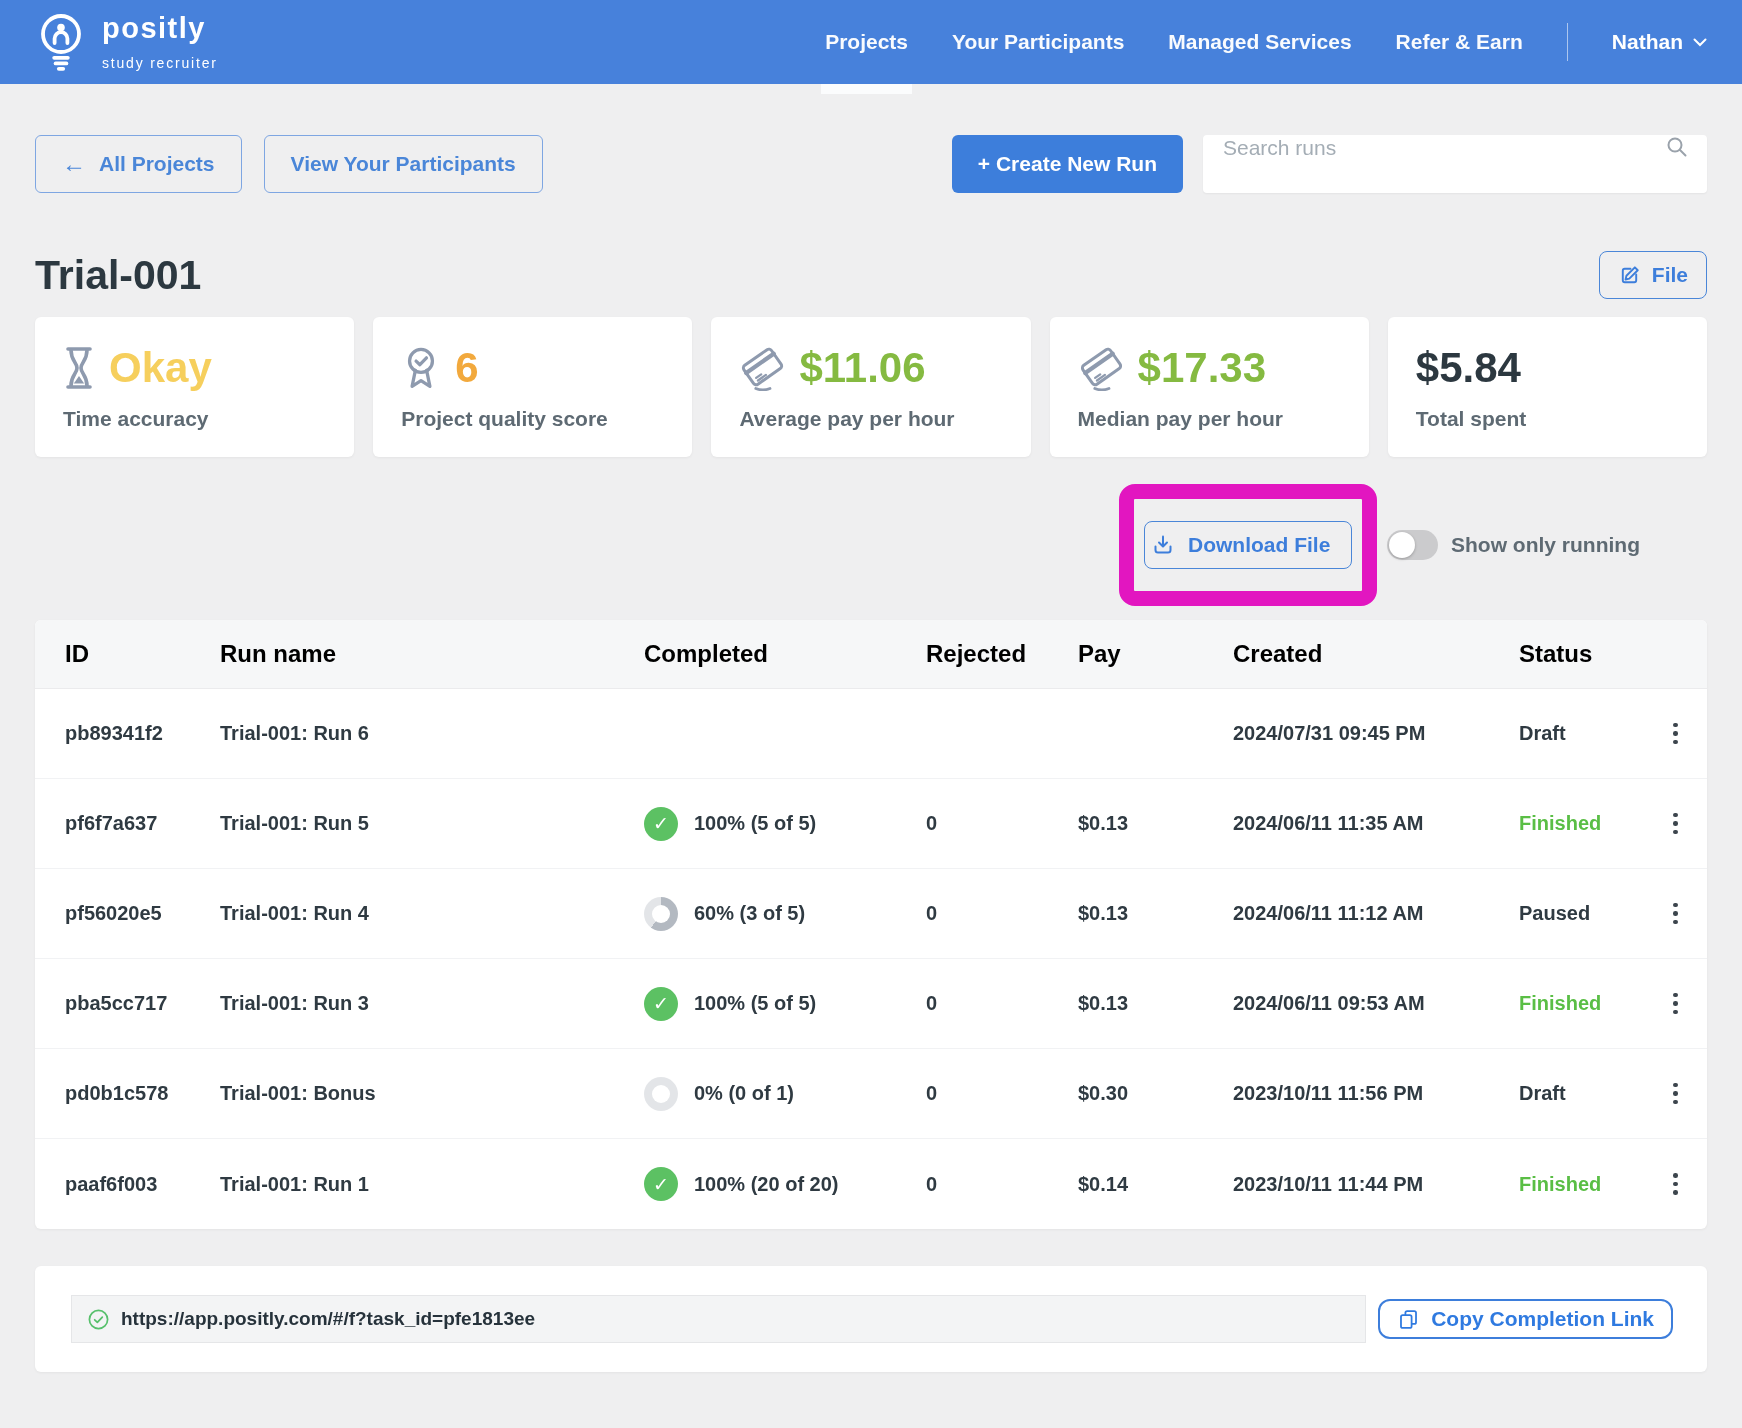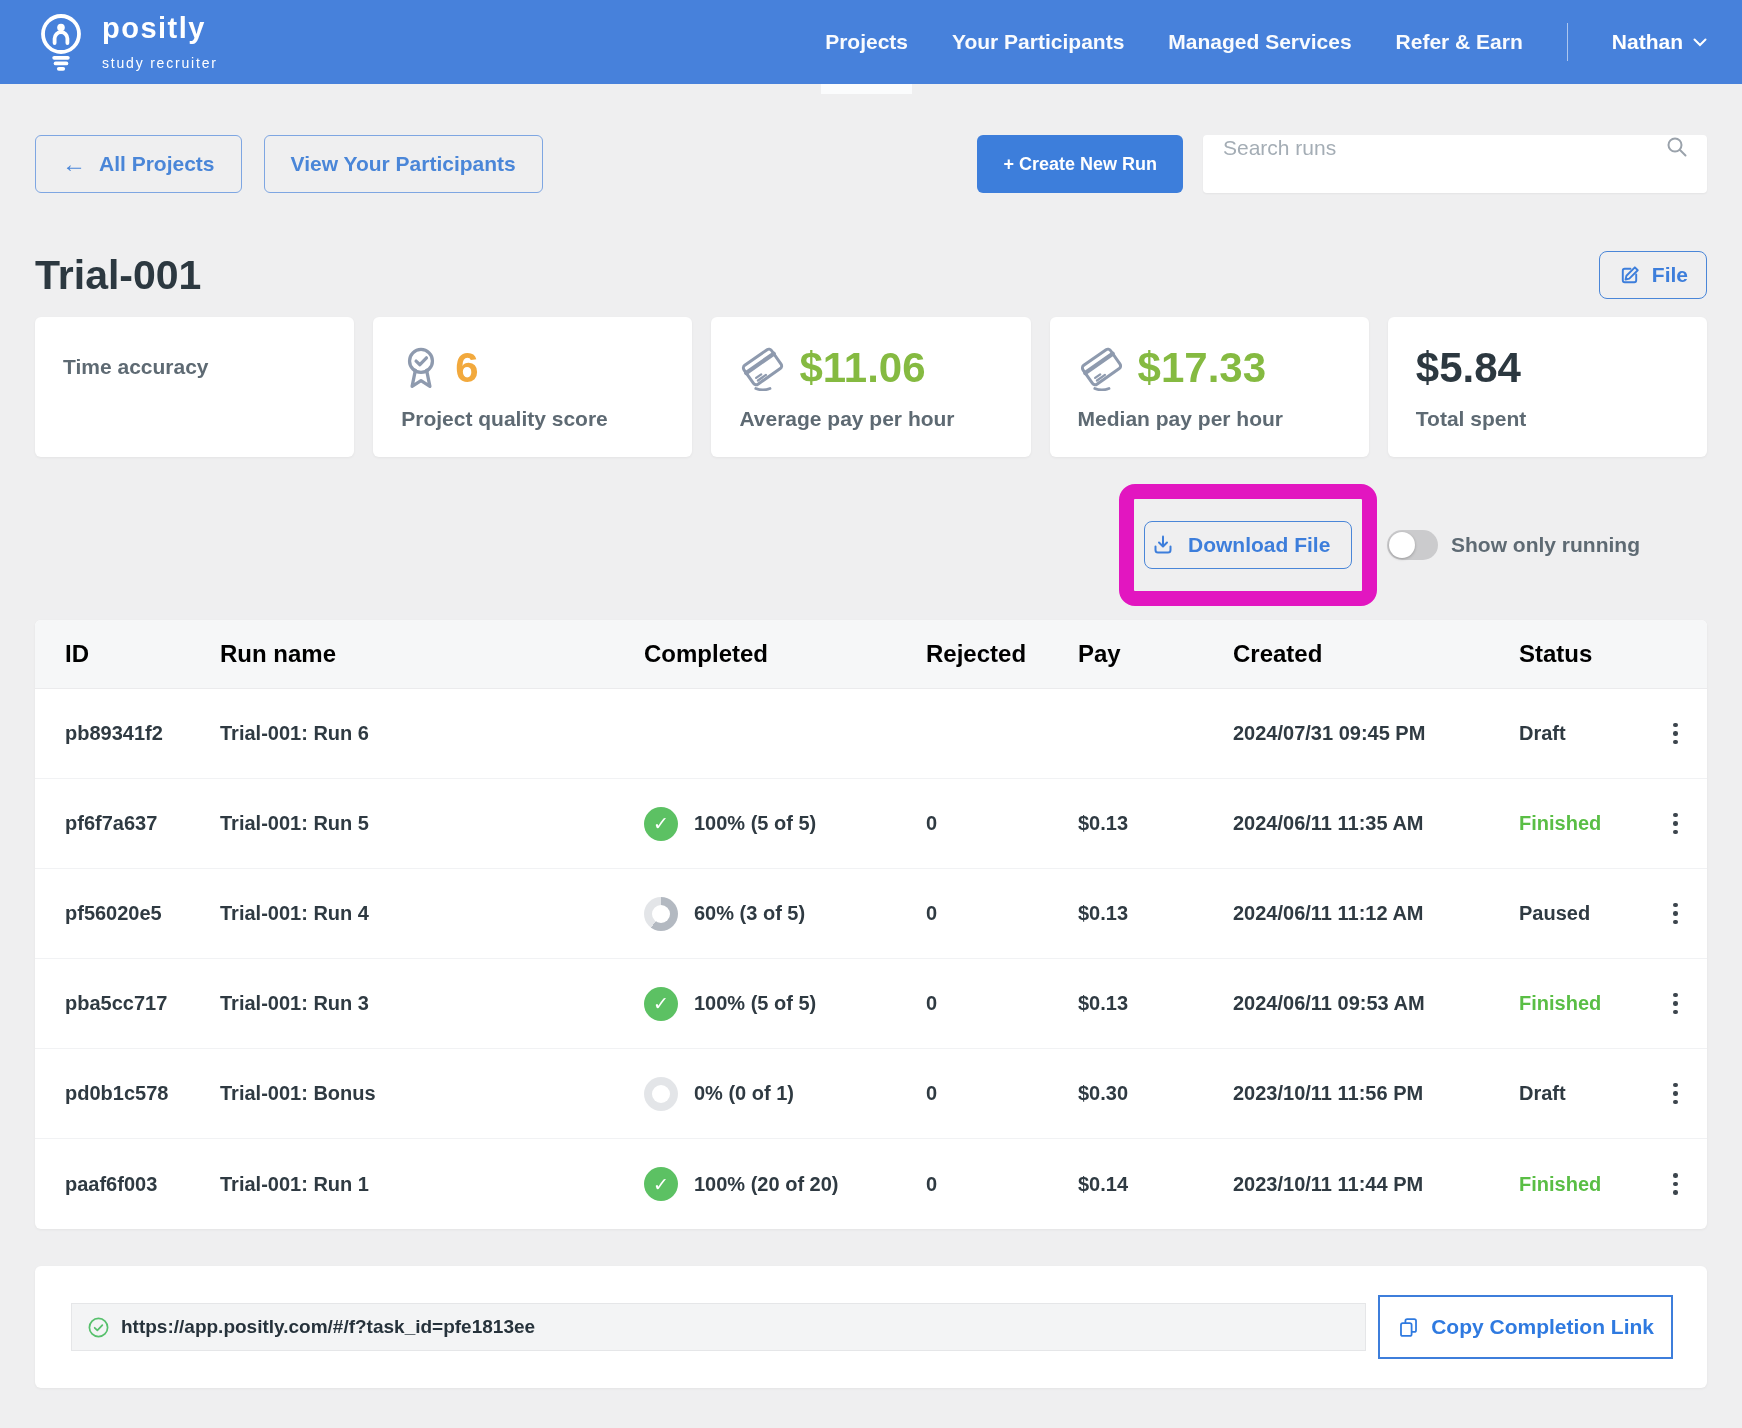--- a/index.html
+++ b/index.html
@@ -40,21 +40,21 @@
   .btn { border:none; cursor:pointer; font-family:inherit; }
   .btn-outline {
     display:inline-flex; align-items:center; gap:13px;
     border:1px solid #7ea6e2; color:#4a86d8; background:transparent;
     font-size:21px; font-weight:700; height:58px; padding:0 26px; border-radius:6px;
   }
   .btn-outline + .btn-outline { margin-left:22px; }
   .back-arrow { font-size:24px; line-height:1; font-weight:400; }
   .btn-primary {
     margin-left:auto;
-    background:#3d7edb; color:#fff; font-size:18px; font-weight:700;
+    background:#3d7edb; color:#fff; font-size:21px; font-weight:700;
     height:58px; padding:0 26px; border-radius:6px;
     display:inline-flex; align-items:center;
   }
   .search-box {
     margin-left:20px; width:504px; height:58px; background:#fff; border-radius:4px;
     display:flex; align-items:flex-start; padding:0 18px;
     box-shadow:0 1px 2px rgba(0,0,0,.05);
   }
   .search-box input {
     border:none; outline:none; flex:1; font-size:21px; color:#2f3a42;
@@ -139,23 +139,23 @@
     margin-top:37px; background:#fff; border-radius:6px;
     padding:29px 34px 29px 36px; display:flex; align-items:center; gap:12px;
     box-shadow:0 1px 3px rgba(0,0,0,.05);
   }
   .link-field {
     flex:1; height:48px; background:#f3f4f5; border:1px solid #e5e6e8; border-radius:0;
     display:flex; align-items:center; gap:11px; padding:0 15px;
     font-size:19px; font-weight:600; color:#26323b;
   }
   .btn-copy {
-    height:64px; display:inline-flex; align-items:center; gap:11px;
+    height:40px; display:inline-flex; align-items:center; gap:11px;
     border:2px solid #3d7edb; color:#2f7ae0; background:#fff;
-    font-size:21px; font-weight:700; border-radius:0; padding:0 17px;
+    font-size:21px; font-weight:700; border-radius:12px; padding:0 17px;
   }
   svg { display:block; }
 </style>
 </head>
 <body>
 
 <header class="nav">
   <div class="brand">
     <span>
       <svg width="52" height="62" viewBox="0 0 26 31" fill="none" stroke="#ffffff" stroke-width="1.9" stroke-linecap="round">
@@ -221,20 +221,32 @@
           <path d="M13 5 H7 a2 2 0 0 0 -2 2 v10 a2 2 0 0 0 2 2 h10 a2 2 0 0 0 2 -2 v-6"></path>
           <path d="M17.6 3.5 l3 3 -8.8 8.8 -3.9 0.9 0.9 -3.9 z"></path>
         </svg>
       </span>
       <span>File</span>
     </button>
   </div>
 
   <div class="stats-row">
     <div class="stat-card">
+      <div class="stat-top">
+        <span>
+          <svg width="32" height="44" viewBox="0 0 16 22" fill="none" stroke="#8e9aae" stroke-width="1.8" stroke-linecap="round">
+            <path d="M2.5 1.5 H13.5"></path>
+              <path d="M2.5 20.5 H13.5"></path>
+            <path d="M4 2 C4 7.5 7 8 7 11 C7 14 4 14.5 4 20"></path>
+            <path d="M12 2 C12 7.5 9 8 9 11 C9 14 12 14.5 12 20"></path>
+            <path d="M5.4 18.7 h5.2 L8 15 Z" fill="#8e9aae" stroke="none"></path>
+          </svg>
+        </span>
+        <span class="stat-value" style="color: rgb(246, 207, 93);">Okay</span>
+      </div>
       <div class="stat-label">Time accuracy</div>
     </div>
 
     <div class="stat-card">
       <div class="stat-top">
         <span>
           <svg width="40" height="46" viewBox="0 0 22 25" fill="none" stroke="#8e9aae" stroke-width="1.8" stroke-linecap="round" stroke-linejoin="round">
             <circle cx="11" cy="8.6" r="6.3"></circle>
             <polyline points="8.3,8.7 10.4,10.7 14,6.9"></polyline>
             <path d="M7.9 13.8 L6.1 22.6 L11 19.5 L15.9 22.6 L14.1 13.8"></path>

